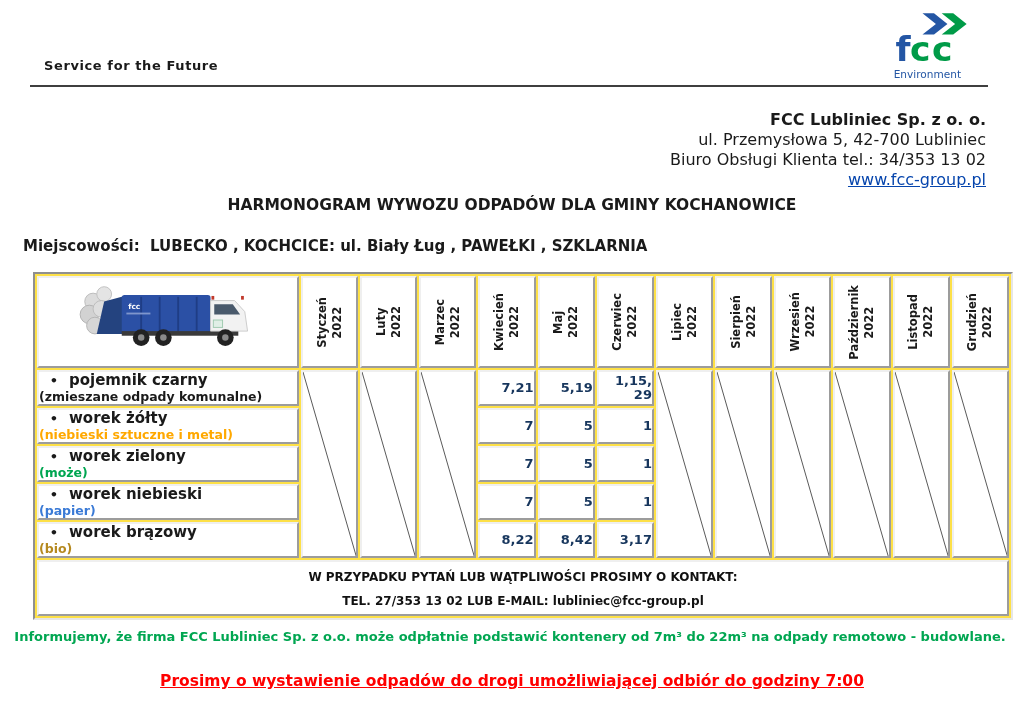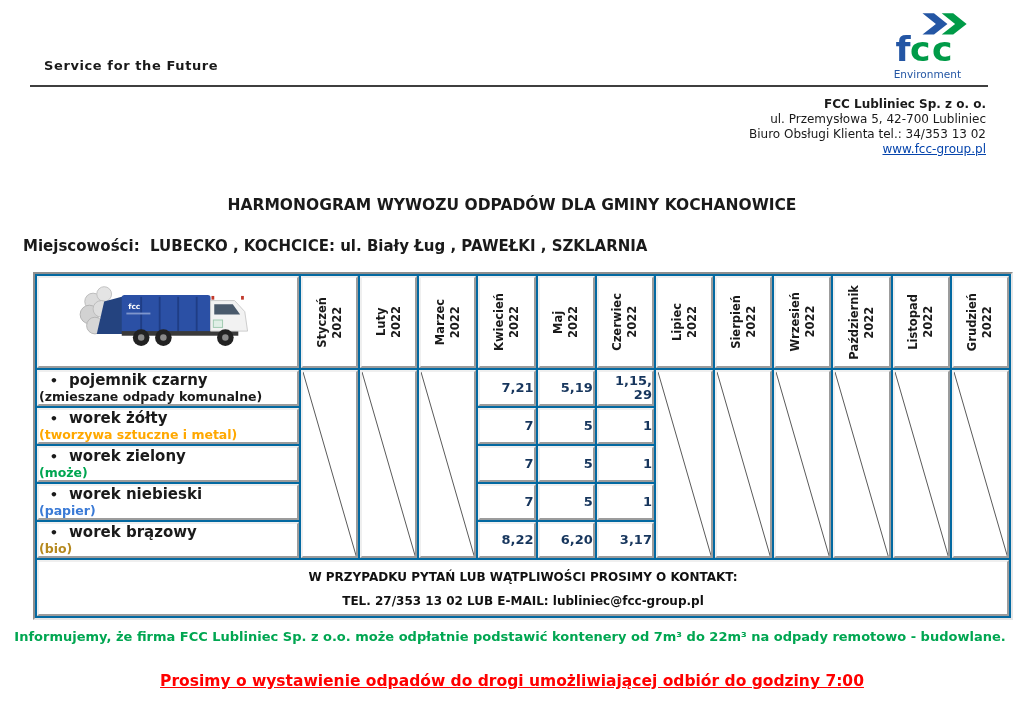--- a/index.html
+++ b/index.html
@@ -2,32 +2,32 @@
 <html><head>
 <meta charset="utf-8">
 <style>
   html,body{margin:0;padding:0;background:#ffffff;}
   body{width:1024px;height:728px;position:relative;font-family:"DejaVu Sans","Liberation Sans",sans-serif;color:#1a1a1a;overflow:hidden;}
 
   
   .tagline{position:absolute;left:44px;top:58px;font-size:13px;font-weight:bold;letter-spacing:.6px;color:#1a1a1a;}
   .logo{position:absolute;right:42px;top:6px;width:96px;height:78px;}
   .rule{position:absolute;left:30px;top:85px;width:958px;height:2px;background:#3f3f3f;}
-  .address{position:absolute;right:38px;top:97px;text-align:right;font-size:12px;line-height:1.25;color:#1a1a1a;}
+  .address{position:absolute;right:38px;top:110px;text-align:right;font-size:16px;line-height:1.25;color:#1a1a1a;}
   .address .co{font-weight:bold;}
   .address a{color:#0645ad;text-decoration:underline;cursor:pointer;}
 
   
   .doc-title{position:absolute;left:0;right:0;top:196px;text-align:center;font-size:15.5px;font-weight:bold;}
   .doc-subtitle{position:absolute;left:23px;top:237px;font-size:15px;font-weight:bold;white-space:pre;}
 
   
   .tbl-wrap{position:absolute;left:33px;top:272px;width:980px;}
   table.sched{width:980px;table-layout:fixed;border-collapse:separate;border-spacing:2px;
-    border:2px solid;border-color:#8f8f8f #e6e6e6 #e6e6e6 #8f8f8f;background:#0369a1;}
+    border:2px solid;border-color:#8f8f8f #e6e6e6 #e6e6e6 #8f8f8f;background:#fde047;}
   table.sched td{border:2px solid;border-color:#efefef #9c9c9c #9c9c9c #efefef;background:#fff;
     padding:0;vertical-align:middle;overflow:hidden;}
   td.truck-cell{text-align:center;height:88px;}
   td.month-cell{height:88px;text-align:center;}
   .rot{writing-mode:vertical-rl;transform:rotate(180deg);margin:0 auto;text-align:center;
     font-size:11.5px;font-weight:bold;line-height:1.3;color:#1a1a1a;}
   td.label-cell{padding:1px 4px 2px 10px;}
   .l1{font-size:15px;font-weight:bold;line-height:16px;white-space:nowrap;}
   .l1 .bullet{display:inline-block;width:30px;text-align:center;font-size:13px;}
   .l2{font-size:12.5px;font-weight:bold;line-height:15px;white-space:nowrap;}
@@ -213,21 +213,21 @@
     <td class="crossed" rowspan="5">
             <svg viewBox="0 0 100 100" preserveAspectRatio="none">
               <line x1="0" y1="0" x2="100" y2="100" stroke="#5a5a5a" stroke-width="1" vector-effect="non-scaling-stroke"></line>
             </svg>
           </td>
   </tr>
 
   <tr class="data-row">
     <td class="label-cell">
       <div class="l1"><span class="bullet">•</span><span>worek żółty</span></div>
-      <div class="l2"><span style="color: rgb(255, 168, 0);">(tworzywa sztuczne i metal)</span></div>
+      <div class="l2"><span style="color: rgb(255, 168, 0);">(niebieski sztuczne i metal)</span></div>
     </td>
     <td class="val-cell">7</td>
     <td class="val-cell">5</td>
     <td class="val-cell">1</td>
   </tr>
 
   <tr class="data-row">
     <td class="label-cell">
       <div class="l1"><span class="bullet">•</span><span>worek zielony</span></div>
       <div class="l2"><span style="color: rgb(0, 166, 81);">(może)</span></div>
@@ -246,21 +246,21 @@
     <td class="val-cell">5</td>
     <td class="val-cell">1</td>
   </tr>
 
   <tr class="data-row">
     <td class="label-cell">
       <div class="l1"><span class="bullet">•</span><span>worek brązowy</span></div>
       <div class="l2"><span style="color: rgb(181, 137, 31);">(bio)</span></div>
     </td>
     <td class="val-cell">8,22</td>
-    <td class="val-cell">6,20</td>
+    <td class="val-cell">8,42</td>
     <td class="val-cell">3,17</td>
   </tr>
 
   <tr>
     <td class="contact-cell" colspan="13">
       <div class="contact-l1">W PRZYPADKU PYTAŃ LUB WĄTPLIWOŚCI PROSIMY O KONTAKT:</div>
       <div class="contact-l2">TEL. 27/353 13 02 LUB E-MAIL: lubliniec@fcc-group.pl</div>
     </td>
   </tr>
 </tbody>

